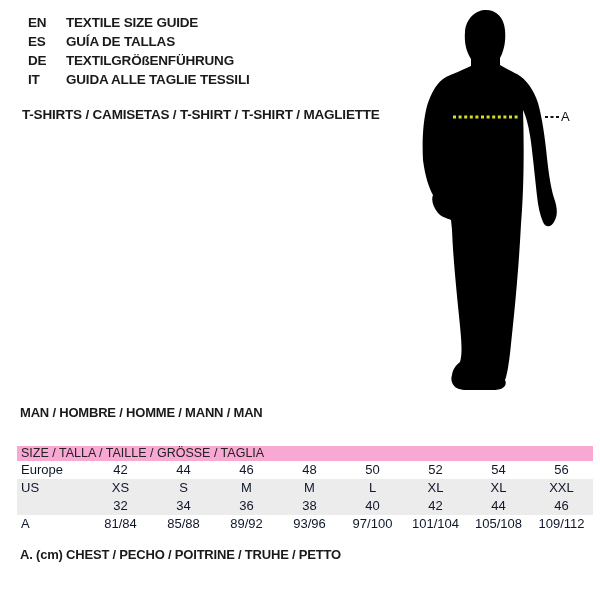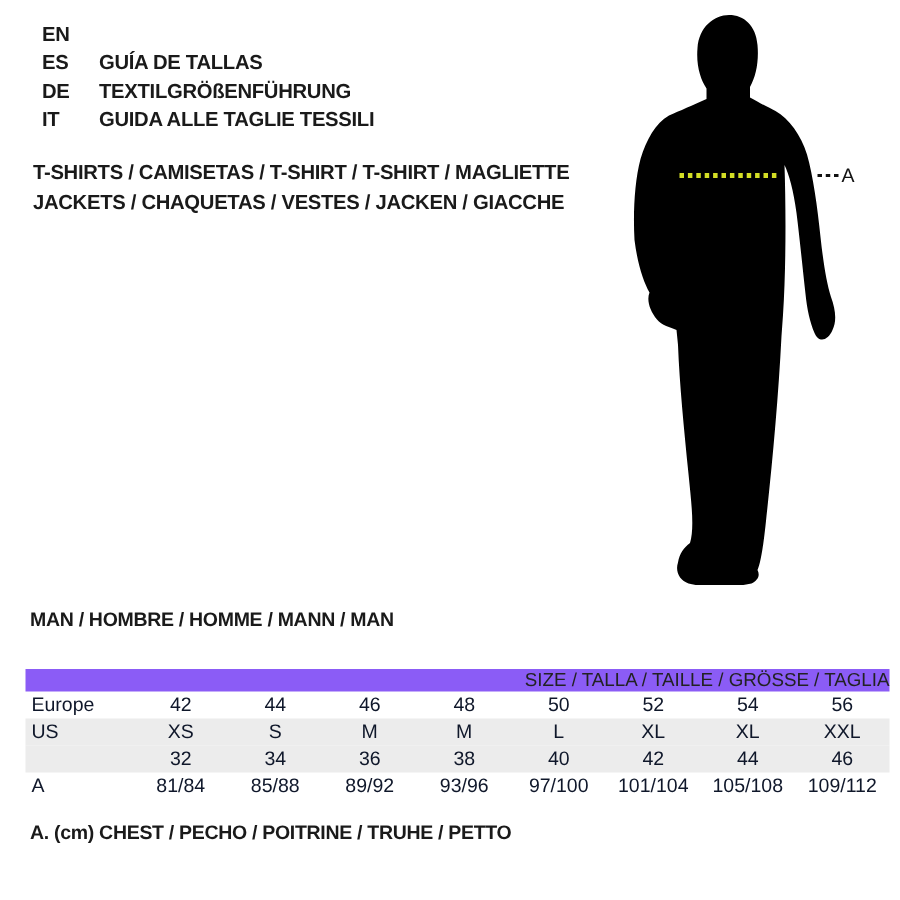--- a/index.html
+++ b/index.html
@@ -18,53 +18,53 @@
 
   
   .man-svg{left:403px;top:8px;width:160px;height:382px;}
   .measure-label{left:561px;top:109px;font-size:13px;line-height:15px;font-weight:normal;color:#111;}
 
   
   .section-title{left:20px;top:405px;font-size:13px;font-weight:bold;letter-spacing:-0.2px;}
 
   
   .size-table{left:17px;top:446px;width:576px;}
-  .thead{height:15px;line-height:15px;background:#8b5cf6;font-size:12.5px;padding-left:4px;color:#222;text-align:right;}
+  .thead{height:15px;line-height:15px;background:#f9a8d4;font-size:12.5px;padding-left:4px;color:#222;}
   .trow{display:flex;height:18px;line-height:18px;font-size:13px;color:#0f172a;}
   .trow.stripe{background:#ececec;}
   .tlabel{width:68px;padding-left:4px;text-align:left;}
   .tcell{flex:1;text-align:center;}
 
   
   .footnote{left:20px;top:547px;font-size:13px;font-weight:bold;letter-spacing:-0.2px;}
 </style>
 </head>
 <body>
 
 <div class="abs lang-list">
   <div class="lang-row">
     <span class="lang-code">EN</span>
+    <span class="lang-text">TEXTILE SIZE GUIDE</span>
   </div>
   <div class="lang-row">
     <span class="lang-code">ES</span>
     <span class="lang-text">GUÍA DE TALLAS</span>
   </div>
   <div class="lang-row">
     <span class="lang-code">DE</span>
     <span class="lang-text">TEXTILGRÖßENFÜHRUNG</span>
   </div>
   <div class="lang-row">
     <span class="lang-code">IT</span>
     <span class="lang-text">GUIDA ALLE TAGLIE TESSILI</span>
   </div>
 </div>
 
 <div class="abs cats">
   <span class="cat-line">T-SHIRTS / CAMISETAS / T-SHIRT / T-SHIRT / MAGLIETTE</span>
-  <span class="cat-line">JACKETS / CHAQUETAS / VESTES / JACKEN / GIACCHE</span>
 </div>
 
 <svg class="abs man-svg" viewBox="0 0 160 382" xmlns="http://www.w3.org/2000/svg">
   <path d="M 83,2
            C 93,2 101,9 102,22 C 103,33 101,43 97,50 L 97,57
            C 104,61 110,64 114,66 C 123,71 131,82 135,95
            C 139,109 142,130 144,150 C 146,168 148,180 151,190
            C 154,198 155,206 152,212 C 149,219 143,221 140,214
            C 137,207 135,198 134,188 C 132,170 130,150 128,134
            C 126,119 123,108 120,102 C 121,132 121,172 119,202

